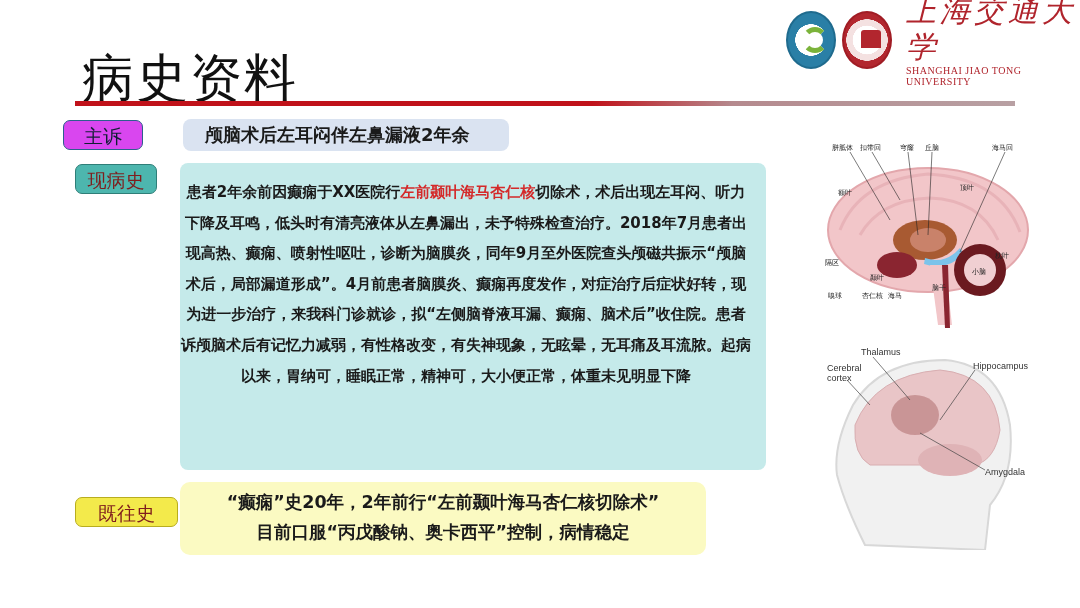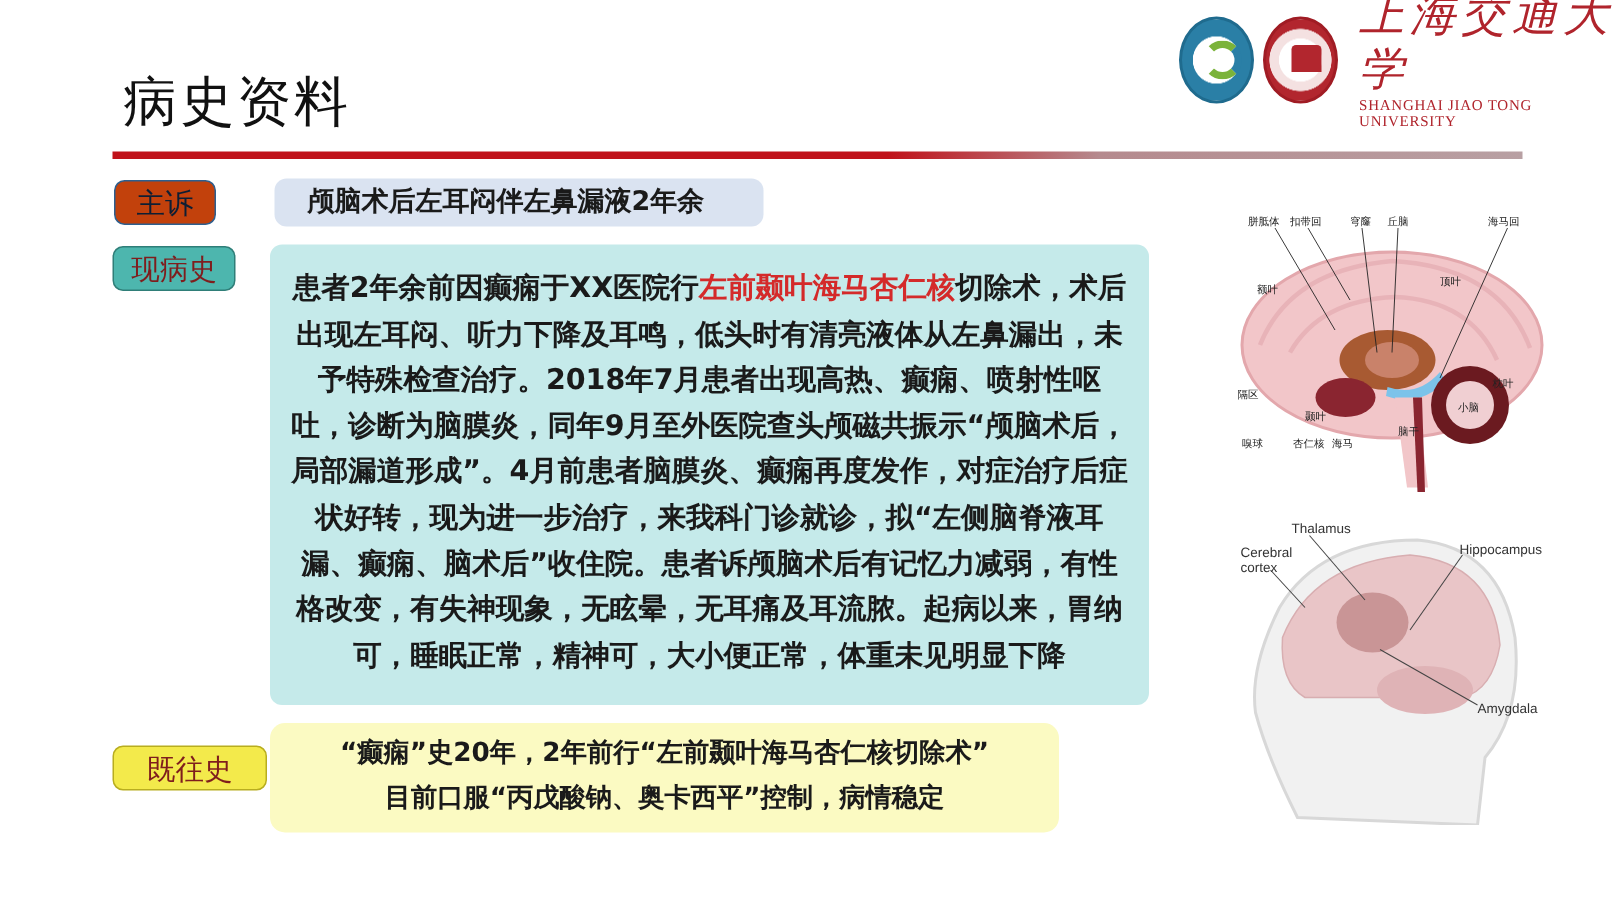--- a/index.html
+++ b/index.html
@@ -1,41 +1,41 @@
 <!DOCTYPE html>
 <html><head>
 <meta charset="utf-8">
 <style>
   html, body { margin:0; padding:0; }
   body { width:1080px; height:608px; background:#ffffff; position:relative; overflow:hidden;
          font-family:"DejaVu Sans","Liberation Sans",sans-serif; color:#1a1a1a; }
-  .title { position:absolute; left:82px; top:44px; font-size:36px; letter-spacing:2px; color:#111; }
+  .title { position:absolute; left:82px; top:44px; font-size:52px; letter-spacing:2px; color:#111; }
   .rule { position:absolute; left:75px; top:101px; width:940px; height:5px;
           background:linear-gradient(to right,#c0121a 0%,#c0121a 55%,#b58a8e 70%,#b8a0a3 100%); }
   .logo-wrap { position:absolute; left:786px; top:8px; height:64px; display:flex; align-items:center; }
   .seal { width:54px; height:54px; border-radius:50%; position:relative; margin-right:6px; }
   .seal.blue { background:radial-gradient(circle,#ffffff 0 44%,#2a7fa6 45% 100%); border:2px solid #1f6b8e; }
   .seal.blue .inner { position:absolute; left:14px; top:14px; width:26px; height:26px; border-radius:50%;
                       border:5px solid #7bb33a; border-color:#7bb33a #2a7fa6 #7bb33a transparent; box-sizing:border-box; }
   .seal.red { background:radial-gradient(circle,#ffffff 0 40%,#f4e1e1 41% 58%,#b2262e 59% 100%); border:2px solid #a01c24; }
   .seal.red .inner { position:absolute; left:17px; top:17px; width:20px; height:18px; background:#b2262e; border-radius:3px 3px 0 0; }
   .sjtu { margin-left:8px; display:flex; flex-direction:column; align-items:center; color:#b0242c; }
   .sjtu .cn { font-family:"DejaVu Serif","Liberation Serif",serif; font-size:30px; letter-spacing:4px; font-style:italic; line-height:36px; }
   .sjtu .en { font-family:"Liberation Serif","DejaVu Serif",serif; font-size:10px; letter-spacing:0.5px; }
 
   .tag { position:absolute; border-radius:7px; font-size:19px; text-align:center; line-height:30px;
          height:30px; box-sizing:border-box; color:#7f1d1d; }
-  .tag.blue { left:76px; top:120px; width:68px; background:#c2410c; border:1.5px solid #2d5f8e; color:#0e1e33; }
+  .tag.blue { left:63px; top:120px; width:80px; background:#d946ef; border:1.5px solid #2d5f8e; color:#0e1e33; }
   .tag.teal { left:75px; top:164px; width:82px; background:#4db6ae; border:1.5px solid #2f7e78; }
   .tag.yellow { left:75px; top:482px; width:103px; background:#f3ea4b; border:1.5px solid #b8ad1f;margin-top:15px; }
 
   .box { position:absolute; border-radius:8px; box-sizing:border-box;font-weight:bold; }
   .box.cc { left:183px; top:119px; width:326px; height:32px; background:#dae3f1; font-size:18px; line-height:32px; padding-left:22px; }
-  .box.hpi { left:180px; top:163px; width:586px; height:307px; background:#c5eaea; padding:14px 14px 0 14px;
-             font-size:19px; line-height:30.6px; text-align:center; }
+  .box.hpi { left:180px; top:163px; width:586px; height:307px; background:#c5eaea; padding:14px 14px 0 0;
+             font-size:15px; line-height:30.6px; text-align:center; }
   .box.hpi .red { color:#d42a2a; }
   .box.pmh { left:180px; top:482px; width:526px; height:73px; background:#fbfac2; padding-top:5px;
              font-size:17.5px; line-height:30px; text-align:center;border-radius:10px; }
 
   .img1 { position:absolute; left:820px; top:140px; width:210px; height:190px; }
   .img2 { position:absolute; left:825px; top:345px; width:205px; height:205px; }
   .lbl { font-family:"DejaVu Sans",sans-serif; font-size:7px; fill:#222; }
   .lbl2 { font-family:"Liberation Sans",sans-serif; font-size:9px; fill:#333; }
 </style>
 </head>

